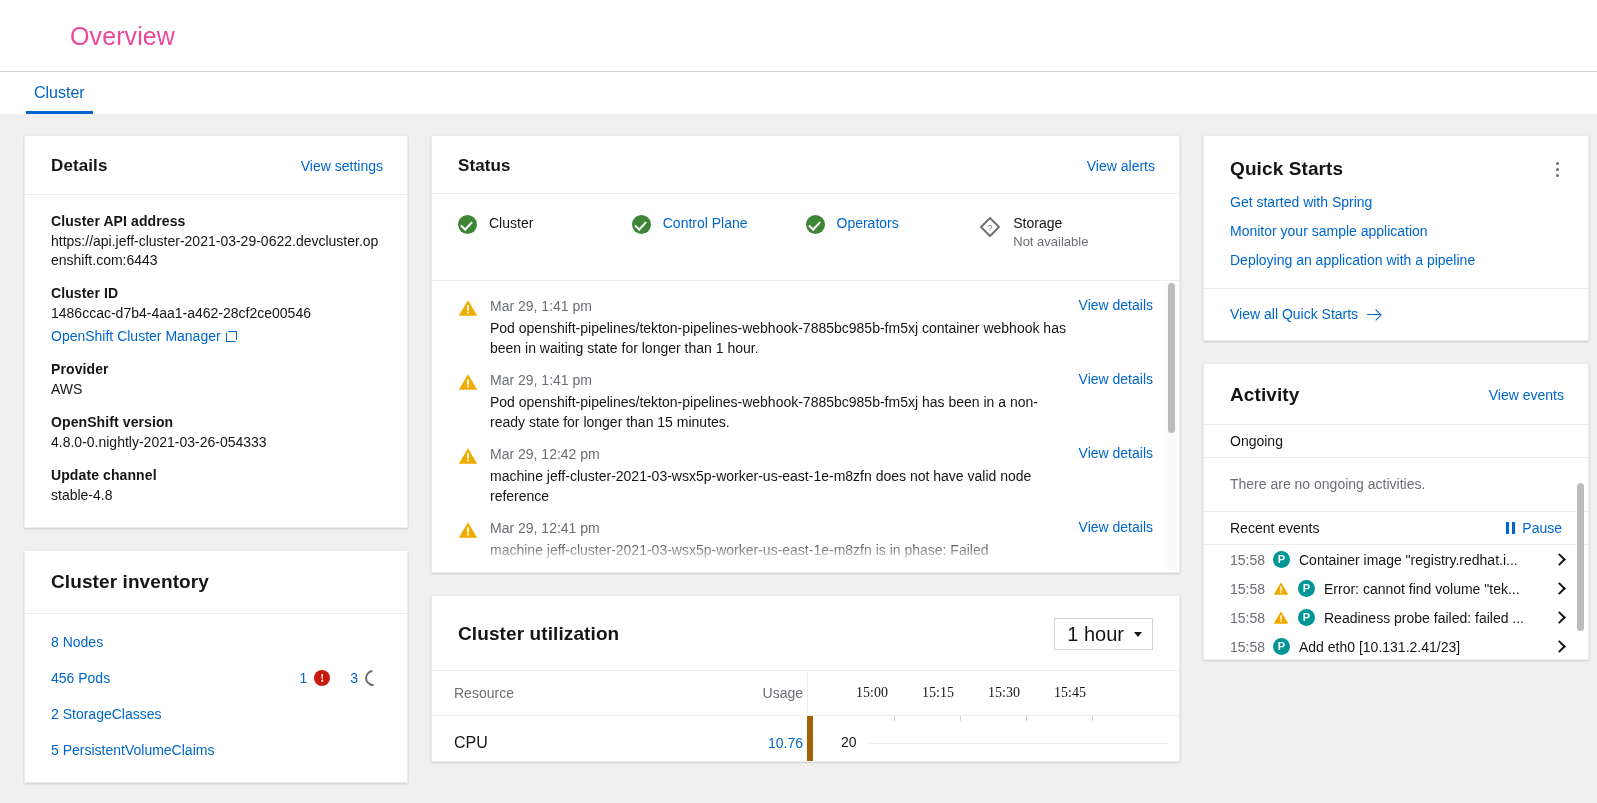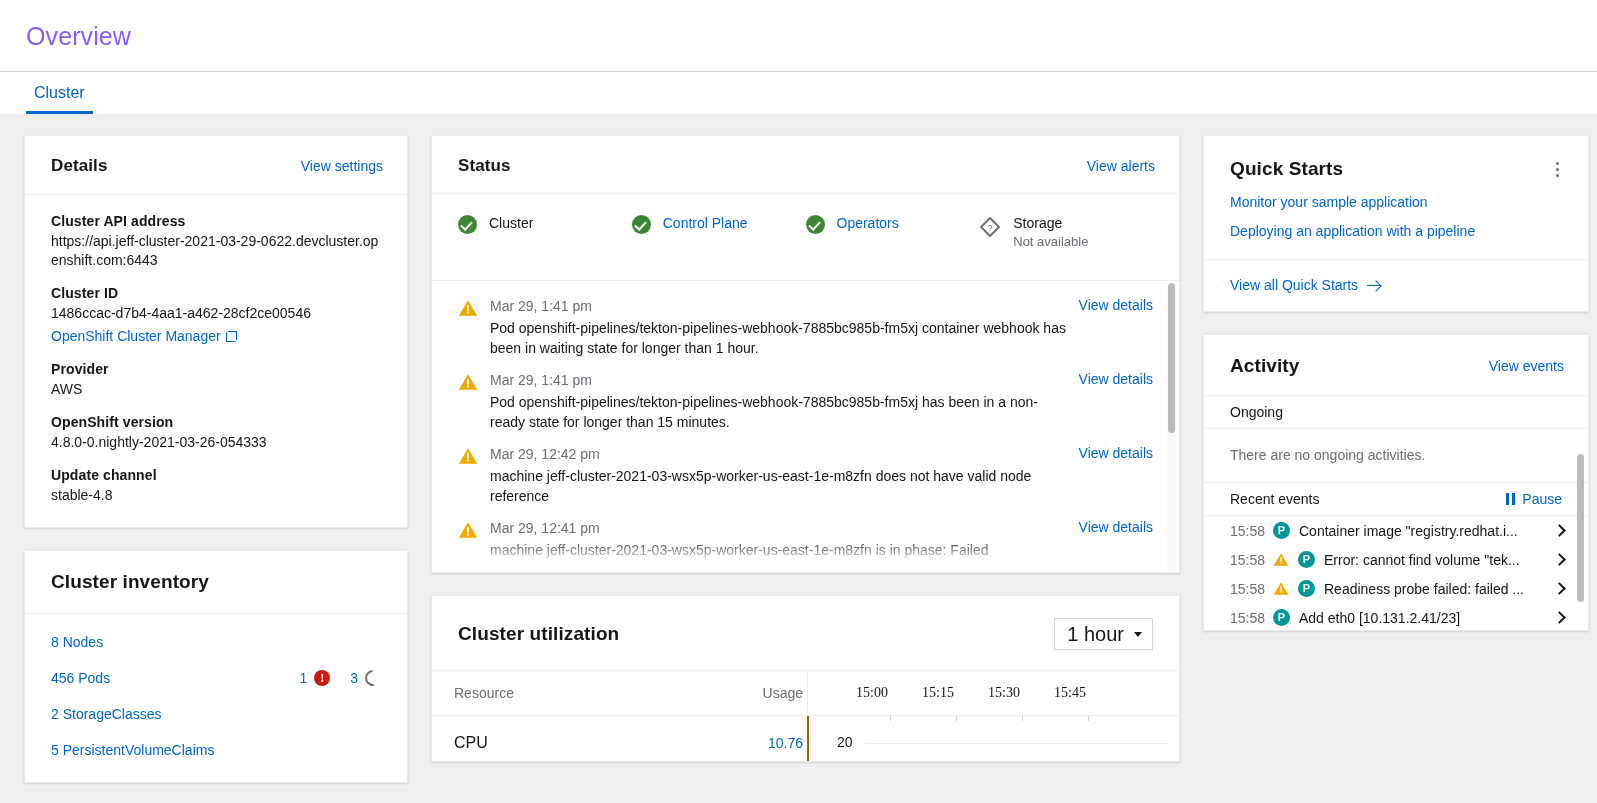--- a/index.html
+++ b/index.html
@@ -10,21 +10,21 @@
     font-family: "Liberation Sans", sans-serif;
     color: #151515;
     -webkit-font-smoothing: antialiased;
   }
 
   
   .page-header {
     background: #fff;
     padding: 22px 0 20px 26px;
   }
-  .page-title { font-size: 25px; font-weight: 400; letter-spacing: .1px; color: #8b5cf6; }
+  .page-title { font-size: 25px; font-weight: 400; letter-spacing: .1px; color: #ec4899; margin-left: 44px; }
 
   .tabbar {
     background: #fff;
     border-top: 1px solid #d2d2d2;
     height: 43px;
     display: flex;
     align-items: stretch;
     padding-left: 26px;
   }
   .tab {
@@ -162,21 +162,21 @@
   .util-headrow { display: flex; height: 44px; }
   .util-c1 { width: 283px; display: flex; align-items: center; padding-left: 22px; font-size: 14px; color: #6a6e73; }
   .util-c2 { width: 92px; display: flex; align-items: center; justify-content: flex-end; font-size: 14px; color: #6a6e73; padding-right: 4px; }
   .util-c3 { flex: 1; border-left: 1px solid #ededed; position: relative; }
   .xticks { display: flex; align-items: center; height: 44px; padding-left: 48px; gap: 0; }
   .xtick { width: 66px; font-size: 14px; color: #151515; font-family: Liberation Serif, serif; }
 
   .util-datarow { display: flex; border-top: 1px solid #ededed; height: 46px; overflow: hidden; }
   .util-res { width: 283px; display: flex; align-items: center; padding-left: 22px; font-size: 16px; padding-top: 8px; }
   .util-usage { width: 92px; display: flex; align-items: center; justify-content: flex-end; font-size: 14px; color: #06c; padding-right: 4px; padding-top: 8px; }
-  .util-chart { flex: 1; border-left: 2px solid #a16207; position: relative; }
+  .util-chart { flex: 1; border-left: 6px solid #a16207; position: relative; }
   .tickmarks { position: absolute; top: -1px; left: 48px; display: flex; }
   .tickmark { width: 66px; display: flex; justify-content: center; }
   .tickmark i { display: block; width: 1px; height: 6px; background: #d2d2d2; }
   .ylabel { position: absolute; left: 28px; top: 18px; font-size: 14px; color: #151515; }
   .gridline { position: absolute; left: 56px; right: 10px; top: 27px; height: 1px; background: #ededed; }
 
   
   .qs-head { display: flex; align-items: flex-start; justify-content: space-between; padding: 22px 20px 14px 26px; }
   .kebab { width: 22px; height: 22px; display: flex; flex-direction: column; align-items: center; justify-content: center; gap: 3px; cursor: pointer; }
   .kebab i { width: 3px; height: 3px; border-radius: 50%; background: #6a6e73; display: block; }
@@ -461,20 +461,21 @@
     <div class="card">
       <div class="qs-head">
         <div class="card-title lg">Quick Starts</div>
         <div class="kebab">
               <i></i>
               <i></i>
               <i></i>
             </div>
       </div>
       <div class="qs-list">
+        <div class="qs-item">Get started with Spring</div>
         <div class="qs-item">Monitor your sample application</div>
         <div class="qs-item">Deploying an application with a pipeline</div>
       </div>
       <div class="qs-foot">
         <span class="link">
           <span>View all Quick Starts</span>
           <span class="arrow-r"></span>
         </span>
       </div>
     </div>

